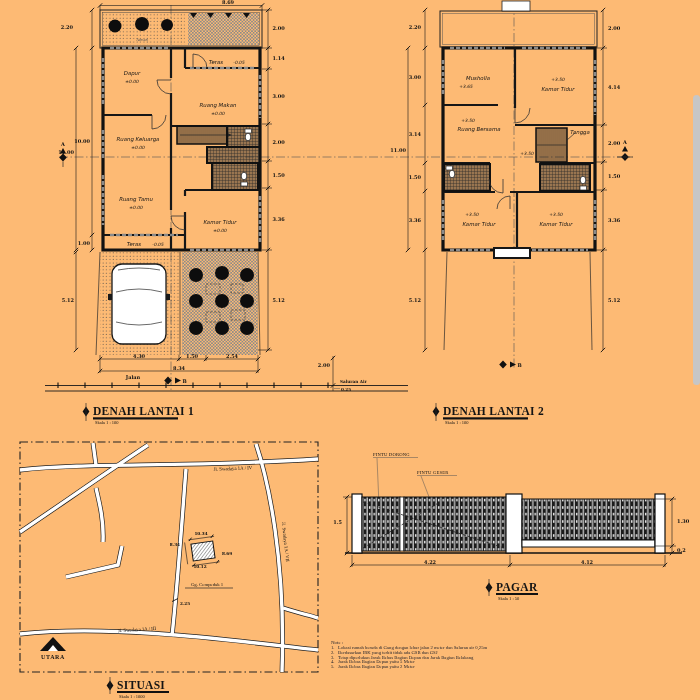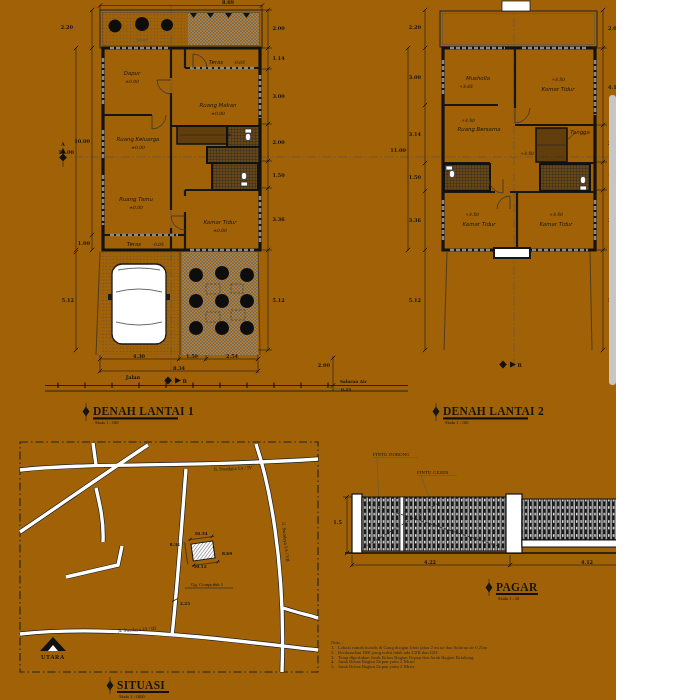--- a/index.html
+++ b/index.html
@@ -1,16 +1,16 @@
 <!DOCTYPE html>
 <html><head>
 <meta charset="utf-8">
 <style>
   html,body{margin:0;padding:0;background:#fff;}
-  #sheet{position:relative;width:616px;height:700px;background:#a16207;overflow:hidden;
+  #sheet{position:relative;width:700px;height:700px;background:#fdba74;overflow:hidden;
          font-family:"Liberation Serif",serif;}
   svg{position:absolute;left:0;top:0;}
   svg text{fill:#141414;}
   .dim{font:bold 5px "DejaVu Serif",serif;}
   .dimsm{font:bold 4.2px "DejaVu Serif",serif;}
   .room{font:italic 5.4px "DejaVu Sans",sans-serif;}
   .lvl{font:italic 4.4px "DejaVu Sans",sans-serif;}
   .ttl{font:bold 11.5px "Liberation Serif",serif;letter-spacing:.3px;}
   .skala{font:4.5px "Liberation Serif",serif;}
   .maplbl{font:4.8px "Liberation Serif",serif;}

